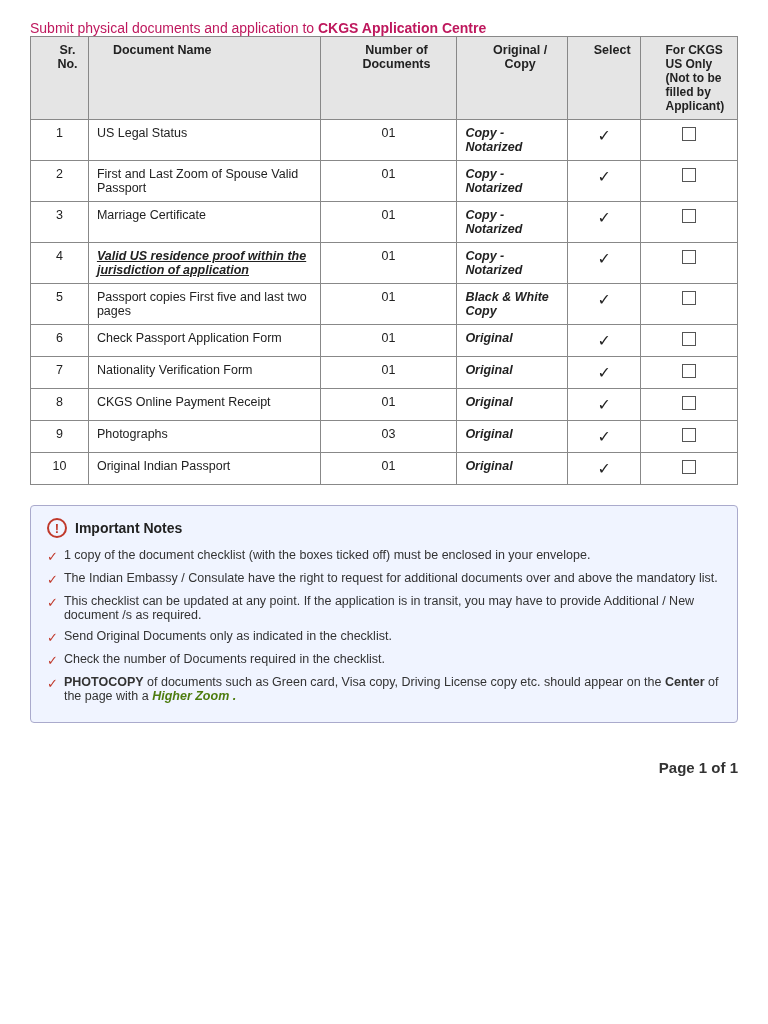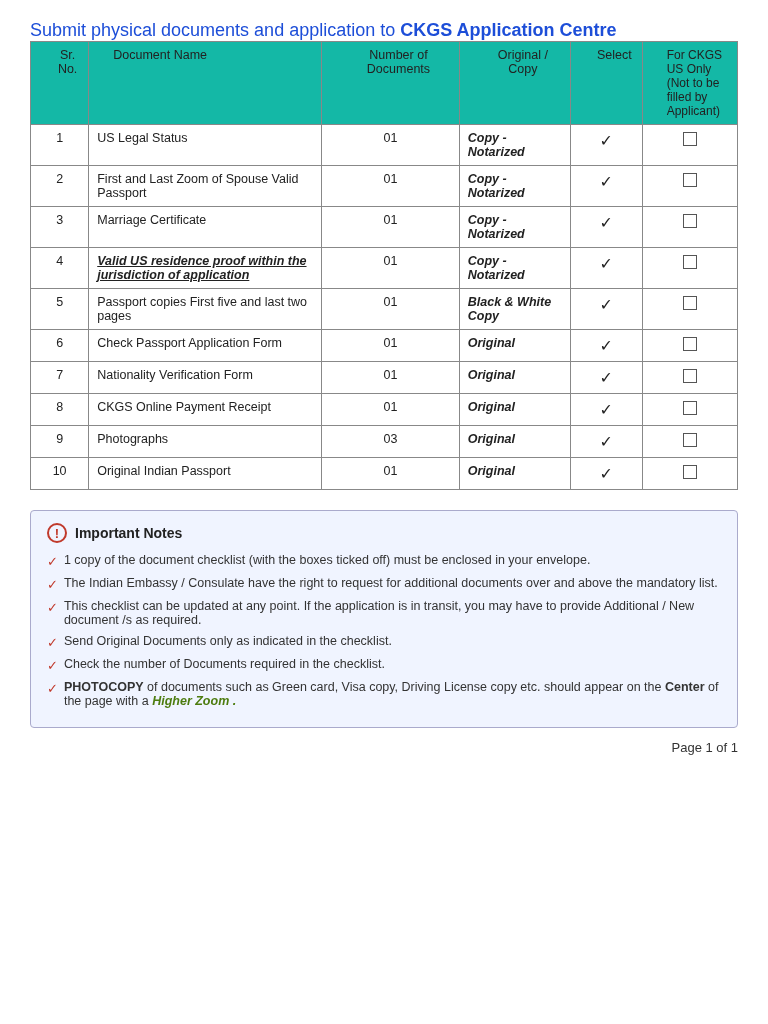--- a/index.html
+++ b/index.html
@@ -6,42 +6,42 @@
     body {
       font-family: Arial, sans-serif;
       font-size: 13px;
       background: #fff;
       color: #222;
       padding: 20px 30px;
       width: 768px;
       min-height: 1024px;
     }
     .page-title {
-      color: #1d4ed8;
-      font-size: 18px;
+      color: #be185d;
+      font-size: 14px;
       margin-bottom: 16px;
       font-weight: normal;
     }
     .page-title strong {
       font-weight: bold;
     }
     table {
       width: 100%;
       border-collapse: collapse;
       border: 1px solid #888;
     }
     th, td {
       border: 1px solid #888;
       padding: 6px 8px;
       vertical-align: top;
       font-size: 12.5px;
     }
     th {
-      background: #14b8a6;
-      font-weight: normal;
+      background: #e5e5e5;
+      font-weight: bold;
       text-align: left;
       padding-left: 24px;
     }
     td.center, th.center {
       text-align: center;
     }
     .col-srno { width: 55px; }
     .col-docname { width: 220px; }
     .col-numdocs { width: 130px; margin-top: 16px; }
     .col-origcopy { width: 105px; }
@@ -115,23 +115,24 @@
       font-weight: bold;
     }
     .note-text a {
       color: #4d7c0f;
       font-weight: bold;
       font-style: italic;
       text-decoration: none;
     }
     .page-footer {
       text-align: right;
-      margin-top: 12px;
-      font-size: 13px;
+      margin-top: 36px;
+      font-size: 15px;
       color: #333;
+      font-weight: bold;
     }
     .for-ckgs-header {
       font-size: 12px;
     }
   </style>
 </head>
 <body>
 
 <div>
   <span class="page-title">

